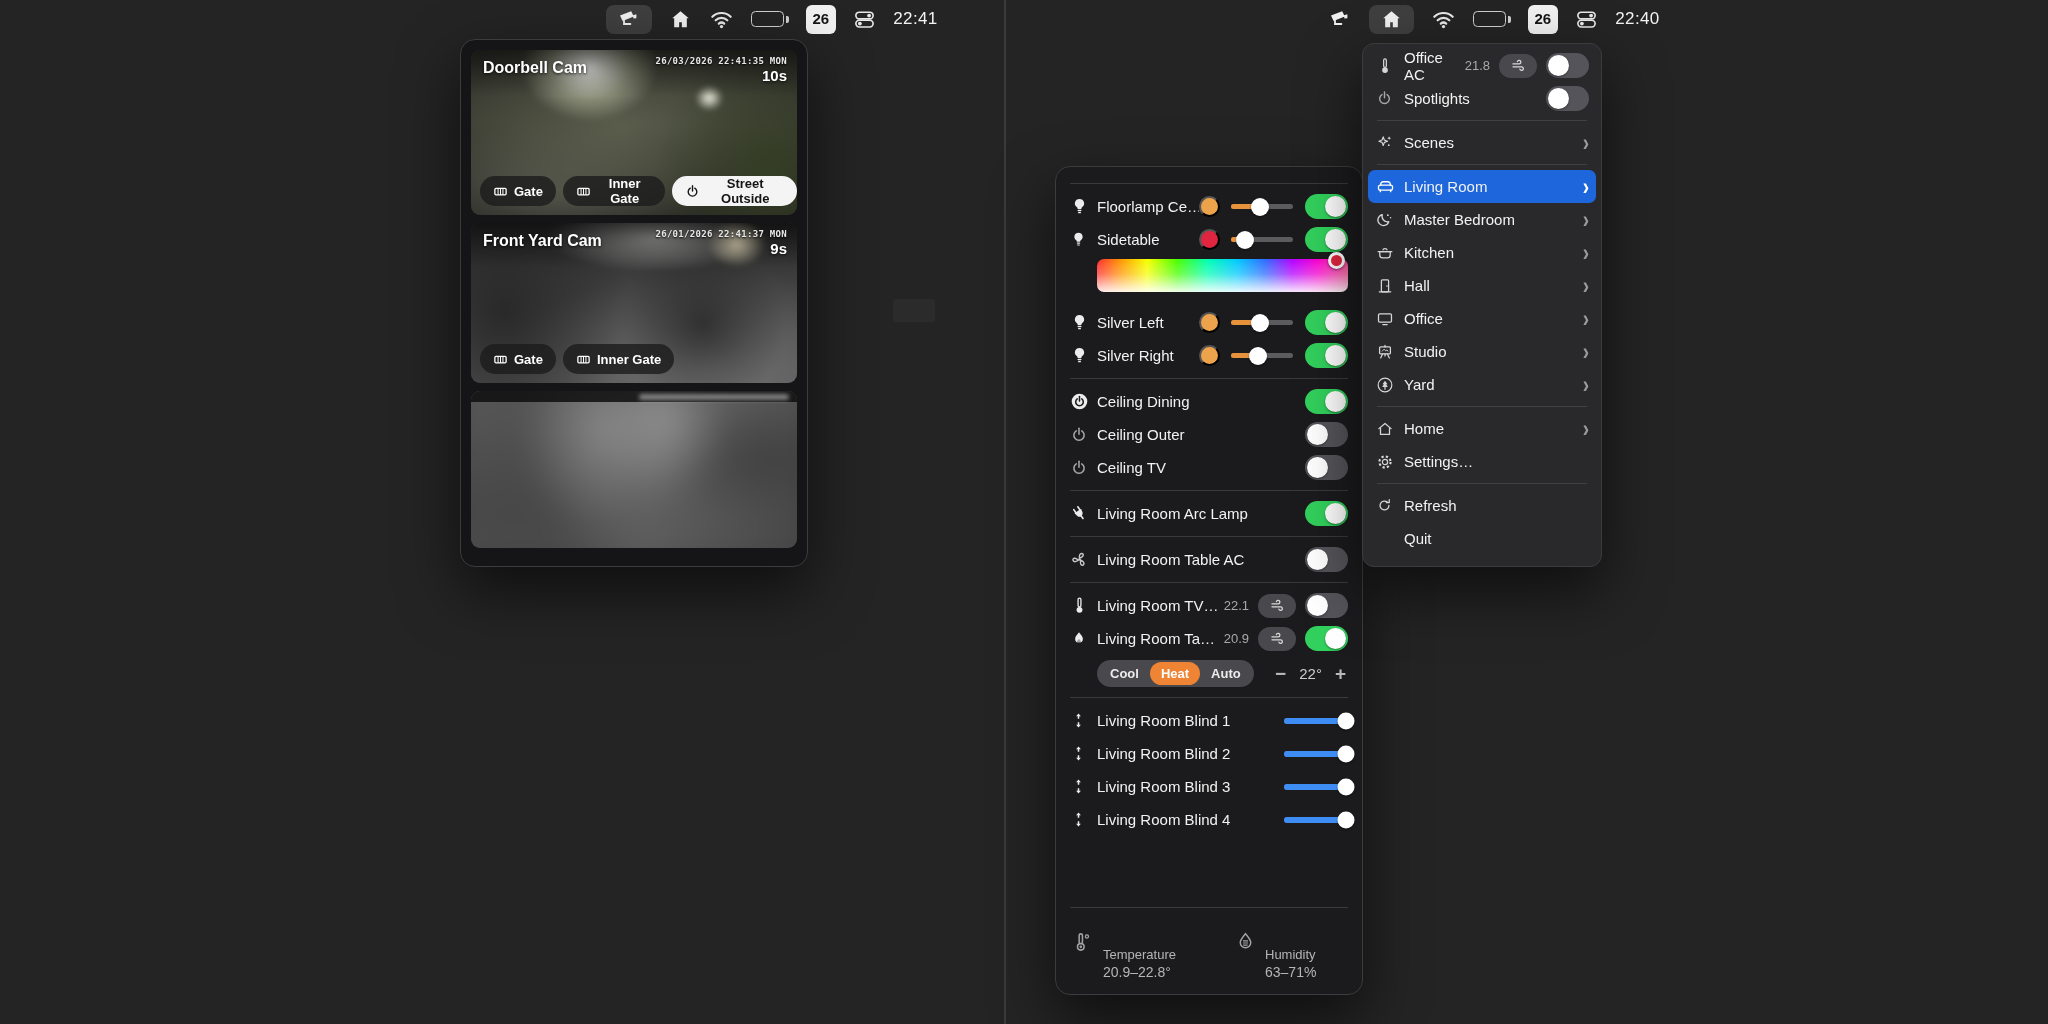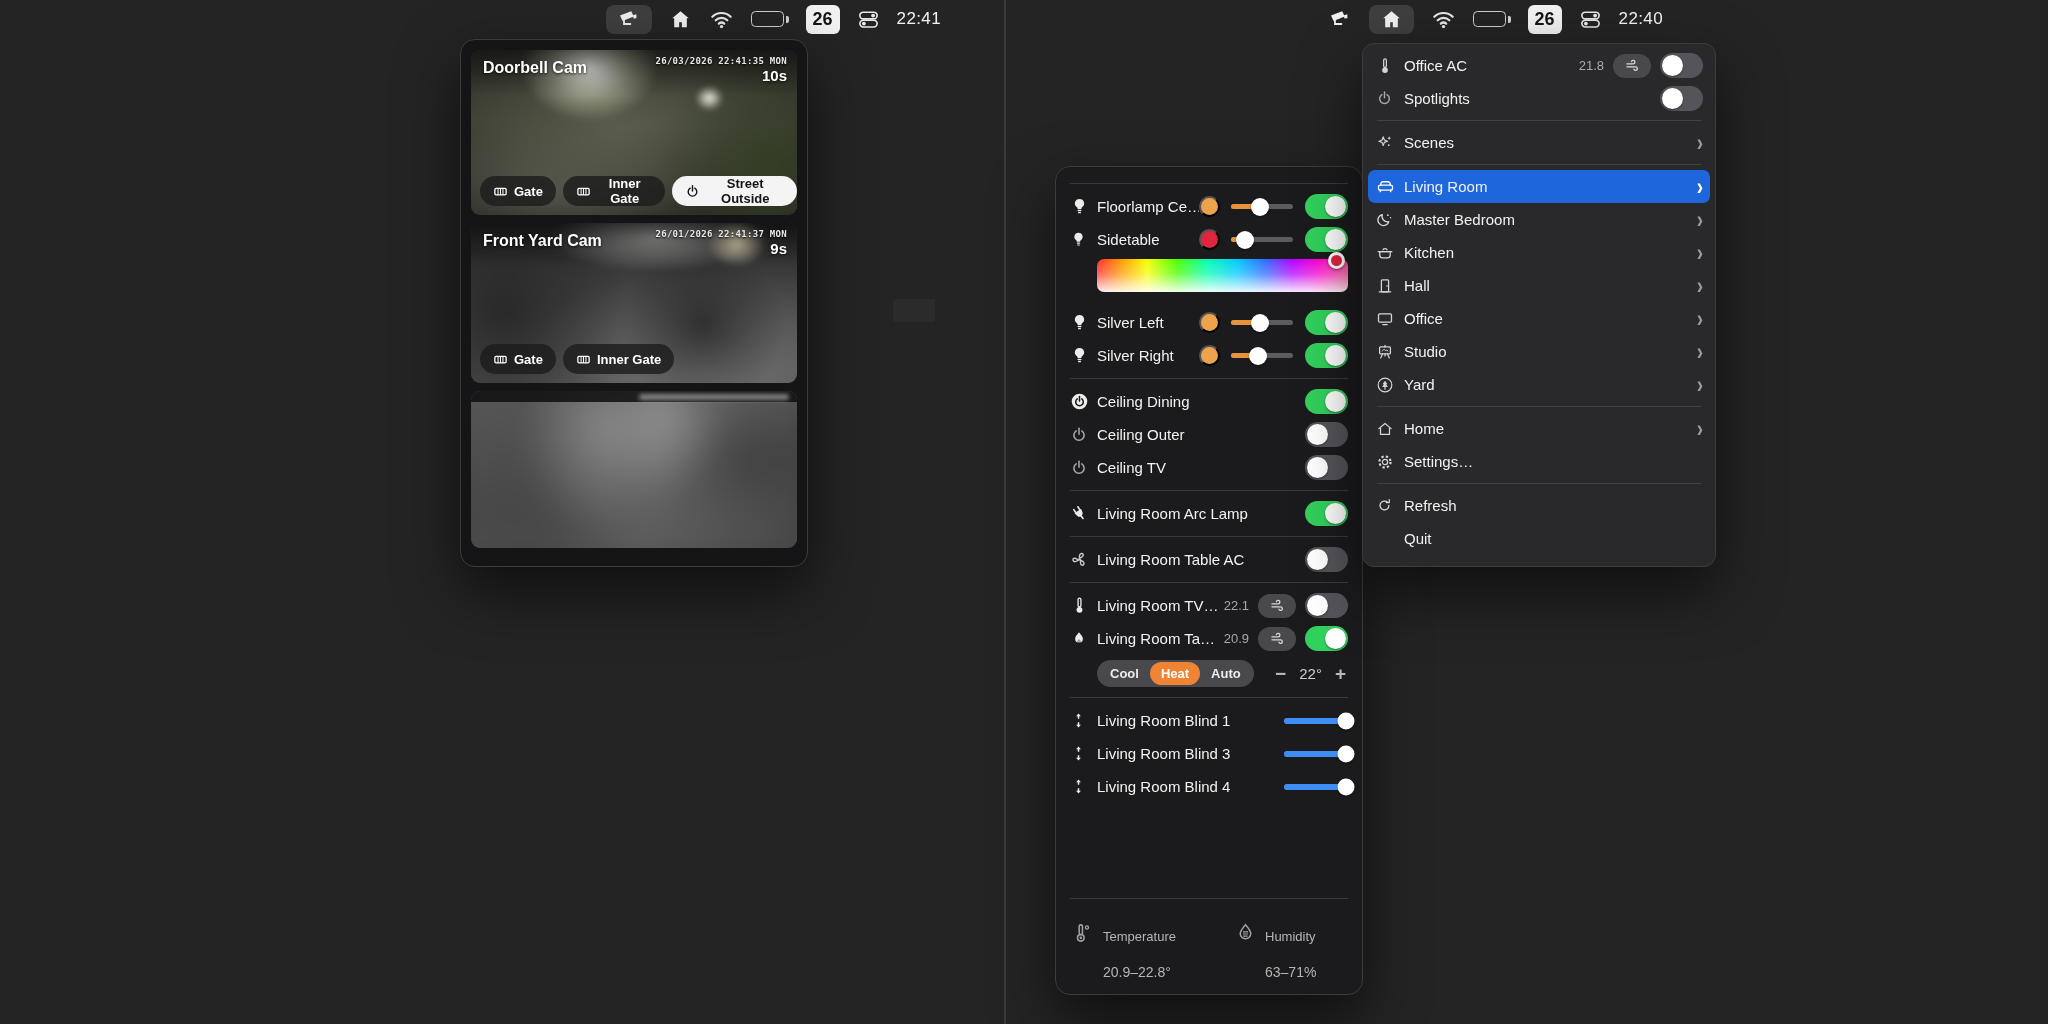--- a/index.html
+++ b/index.html
@@ -8,21 +8,21 @@
 
   .screen { position:relative; width:2048px; height:1024px; }
   .vsplit { position:absolute; left:1004px; top:0; width:2px; height:1024px; background:#3a3a3a; }
   .ghost-rect { position:absolute; left:893px; top:299px; width:42px; height:23px; background:#2b2b2b; border-radius:2px; }
 
   
   .mb-cluster { position:absolute; top:0; height:38px; display:flex; align-items:center; gap:17px; }
   .mb-item { display:flex; align-items:center; justify-content:center; height:29px; }
   .mb-item.pillbg { background:#3f3f40; border-radius:8px; padding:0 11px; }
   .mb-item svg { display:block; }
-  .mb-badge { background:#f1f1f1; color:#151515; font-weight:bold; font-size:18px;
+  .mb-badge { background:#f1f1f1; color:#151515; font-weight:bold; font-size:15px;
               border-radius:6px; padding:2px 7px; line-height:18px; }
   .mb-time { font-size:17px; color:#f2f2f2; letter-spacing:.4px; }
   .batt { display:flex; align-items:center; }
   .batt-body { width:33px; height:16px; border:1.5px solid #cfcfcf; border-radius:4.5px; padding:1.5px; }
   .batt-fill { width:100%; height:100%; background:#f1f1f1; border-radius:2px; }
   .batt-nub { width:3px; height:7px; background:#cfcfcf; border-radius:0 2px 2px 0; margin-left:1.5px; }
 
   
   .panel { position:absolute; background:#1b1b1d; border:1px solid #3c3c3e; border-radius:15px;
            box-shadow:0 24px 60px rgba(0,0,0,.6); }
@@ -114,26 +114,26 @@
   .segbar { display:flex; align-items:center; background:#49494d; border-radius:14px; padding:2px; height:27px; }
   .seg { padding:0 11px; height:23px; display:flex; align-items:center; border-radius:12px; font-size:13px;
          font-weight:bold; color:#ececec; background:transparent; border:none; }
   .seg.sel { background:#ee8434; color:#fff; }
   .stepper { margin-left:auto; display:flex; align-items:center; gap:13px; padding-right:2px; }
   .step-btn { background:none; border:none; color:#b9b9b9; font-size:19px; font-weight:bold; line-height:1; }
   .setpoint { font-size:15px; color:#cdcdcd; }
   .ctl-footer { margin-top:auto; display:flex; align-items:center; padding:10px 2px 4px 2px; flex:none; }
   .stat { display:flex; align-items:center; gap:9px; width:50%; }
   .stat .sic { color:#a3a3a3; }
-  .stat .stxt { display:flex; flex-direction:column; gap:20px;margin-top:40px; }
+  .stat .stxt { display:flex; flex-direction:column; gap:2px;margin-top:40px; }
   .stat .slab { font-size:13px; color:#b5b5b5; }
   .stat .sval { font-size:14px; color:#b5b5b5; }
 
   
-  .menu { left:1362px; top:43px; width:354px; height:524px; padding:5px 0; background:#29292b;
+  .menu { left:1362px; top:43px; width:240px; height:524px; padding:5px 0; background:#29292b;
           border-radius:12px; display:flex; flex-direction:column; }
   .mrow { display:flex; align-items:center; height:33px; padding:0 12px 0 13px; flex:none; }
   .mrow .ric { width:28px; flex:none; display:flex; align-items:center; color:#d6d6d6; }
   .mrow .mlabel { flex:1; font-size:15px; font-weight:500; color:#f2f2f2; }
   .mrow.sel { background:#1e66dc; border-radius:7px; margin:0 5px; padding:0 7px 0 8px; }
   .chev { font-size:19px; color:#9b9b9b; line-height:1; font-weight:bold; transform:scaleY(1.25); }
   .mrow.sel .chev { color:#fff; }
   .msep { height:1px; background:#414143; margin:5px 14px; flex:none; }
 
   button { cursor:default; font-family:inherit; }
@@ -617,20 +617,32 @@
           <div class="sfill"></div>
           <div class="sknob"></div>
         </div>
     </div>
     <div class="row">
       <span class="ric">
           <svg width="17" height="17">
             <use href="#i-updown"></use>
           </svg>
         </span>
+      <span class="rlabel">Living Room Blind 2</span>
+      <div class="slider blind" style="--p:100%">
+          <div class="sfill"></div>
+          <div class="sknob"></div>
+        </div>
+    </div>
+    <div class="row">
+      <span class="ric">
+          <svg width="17" height="17">
+            <use href="#i-updown"></use>
+          </svg>
+        </span>
       <span class="rlabel">Living Room Blind 3</span>
       <div class="slider blind" style="--p:100%">
           <div class="sfill"></div>
           <div class="sknob"></div>
         </div>
     </div>
     <div class="row">
       <span class="ric">
           <svg width="17" height="17">
             <use href="#i-updown"></use>

